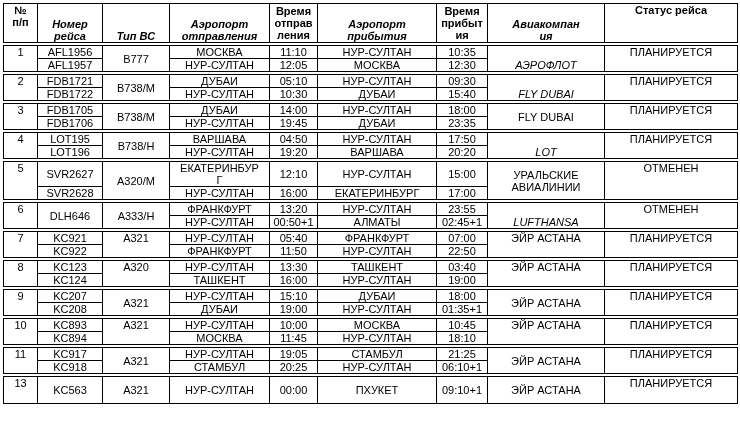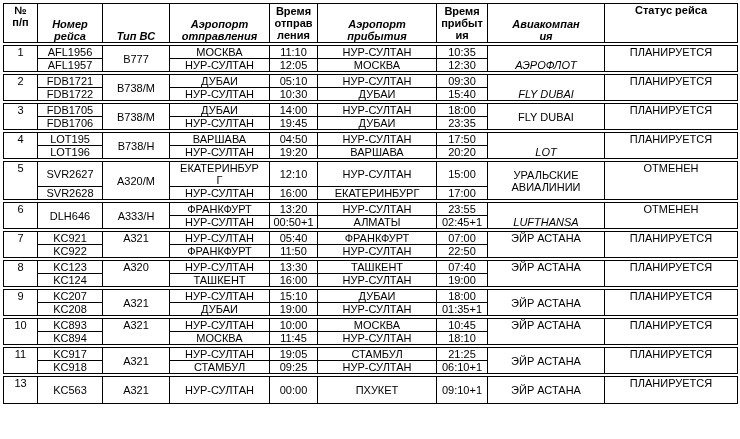--- a/index.html
+++ b/index.html
@@ -300,21 +300,21 @@
         <col style="width: 133px;">
       </colgroup>
       <tbody>
         <tr>
           <td rowspan="2" class="va-top">8</td>
           <td>KC123</td>
           <td rowspan="2" class="va-top">A320</td>
           <td>НУР-СУЛТАН</td>
           <td>13:30</td>
           <td>ТАШКЕНТ</td>
-          <td>07:40</td>
+          <td>03:40</td>
           <td rowspan="2" class="va-top">ЭЙР АСТАНА</td>
           <td rowspan="2" class="va-top">ПЛАНИРУЕТСЯ</td>
         </tr>
         <tr>
           <td>KC124</td>
           <td>ТАШКЕНТ</td>
           <td>16:00</td>
           <td>НУР-СУЛТАН</td>
           <td>19:00</td>
         </tr>
@@ -406,21 +406,21 @@
           <td>НУР-СУЛТАН</td>
           <td>19:05</td>
           <td>СТАМБУЛ</td>
           <td>21:25</td>
           <td rowspan="2">ЭЙР АСТАНА</td>
           <td rowspan="2" class="va-top">ПЛАНИРУЕТСЯ</td>
         </tr>
         <tr>
           <td>KC918</td>
           <td>СТАМБУЛ</td>
-          <td>09:25</td>
+          <td>20:25</td>
           <td>НУР-СУЛТАН</td>
           <td>06:10+1</td>
         </tr>
       </tbody>
     </table>
     <table class="group-table">
       <colgroup>
         <col style="width: 34px;">
         <col style="width: 65px;">
         <col style="width: 67px;">

